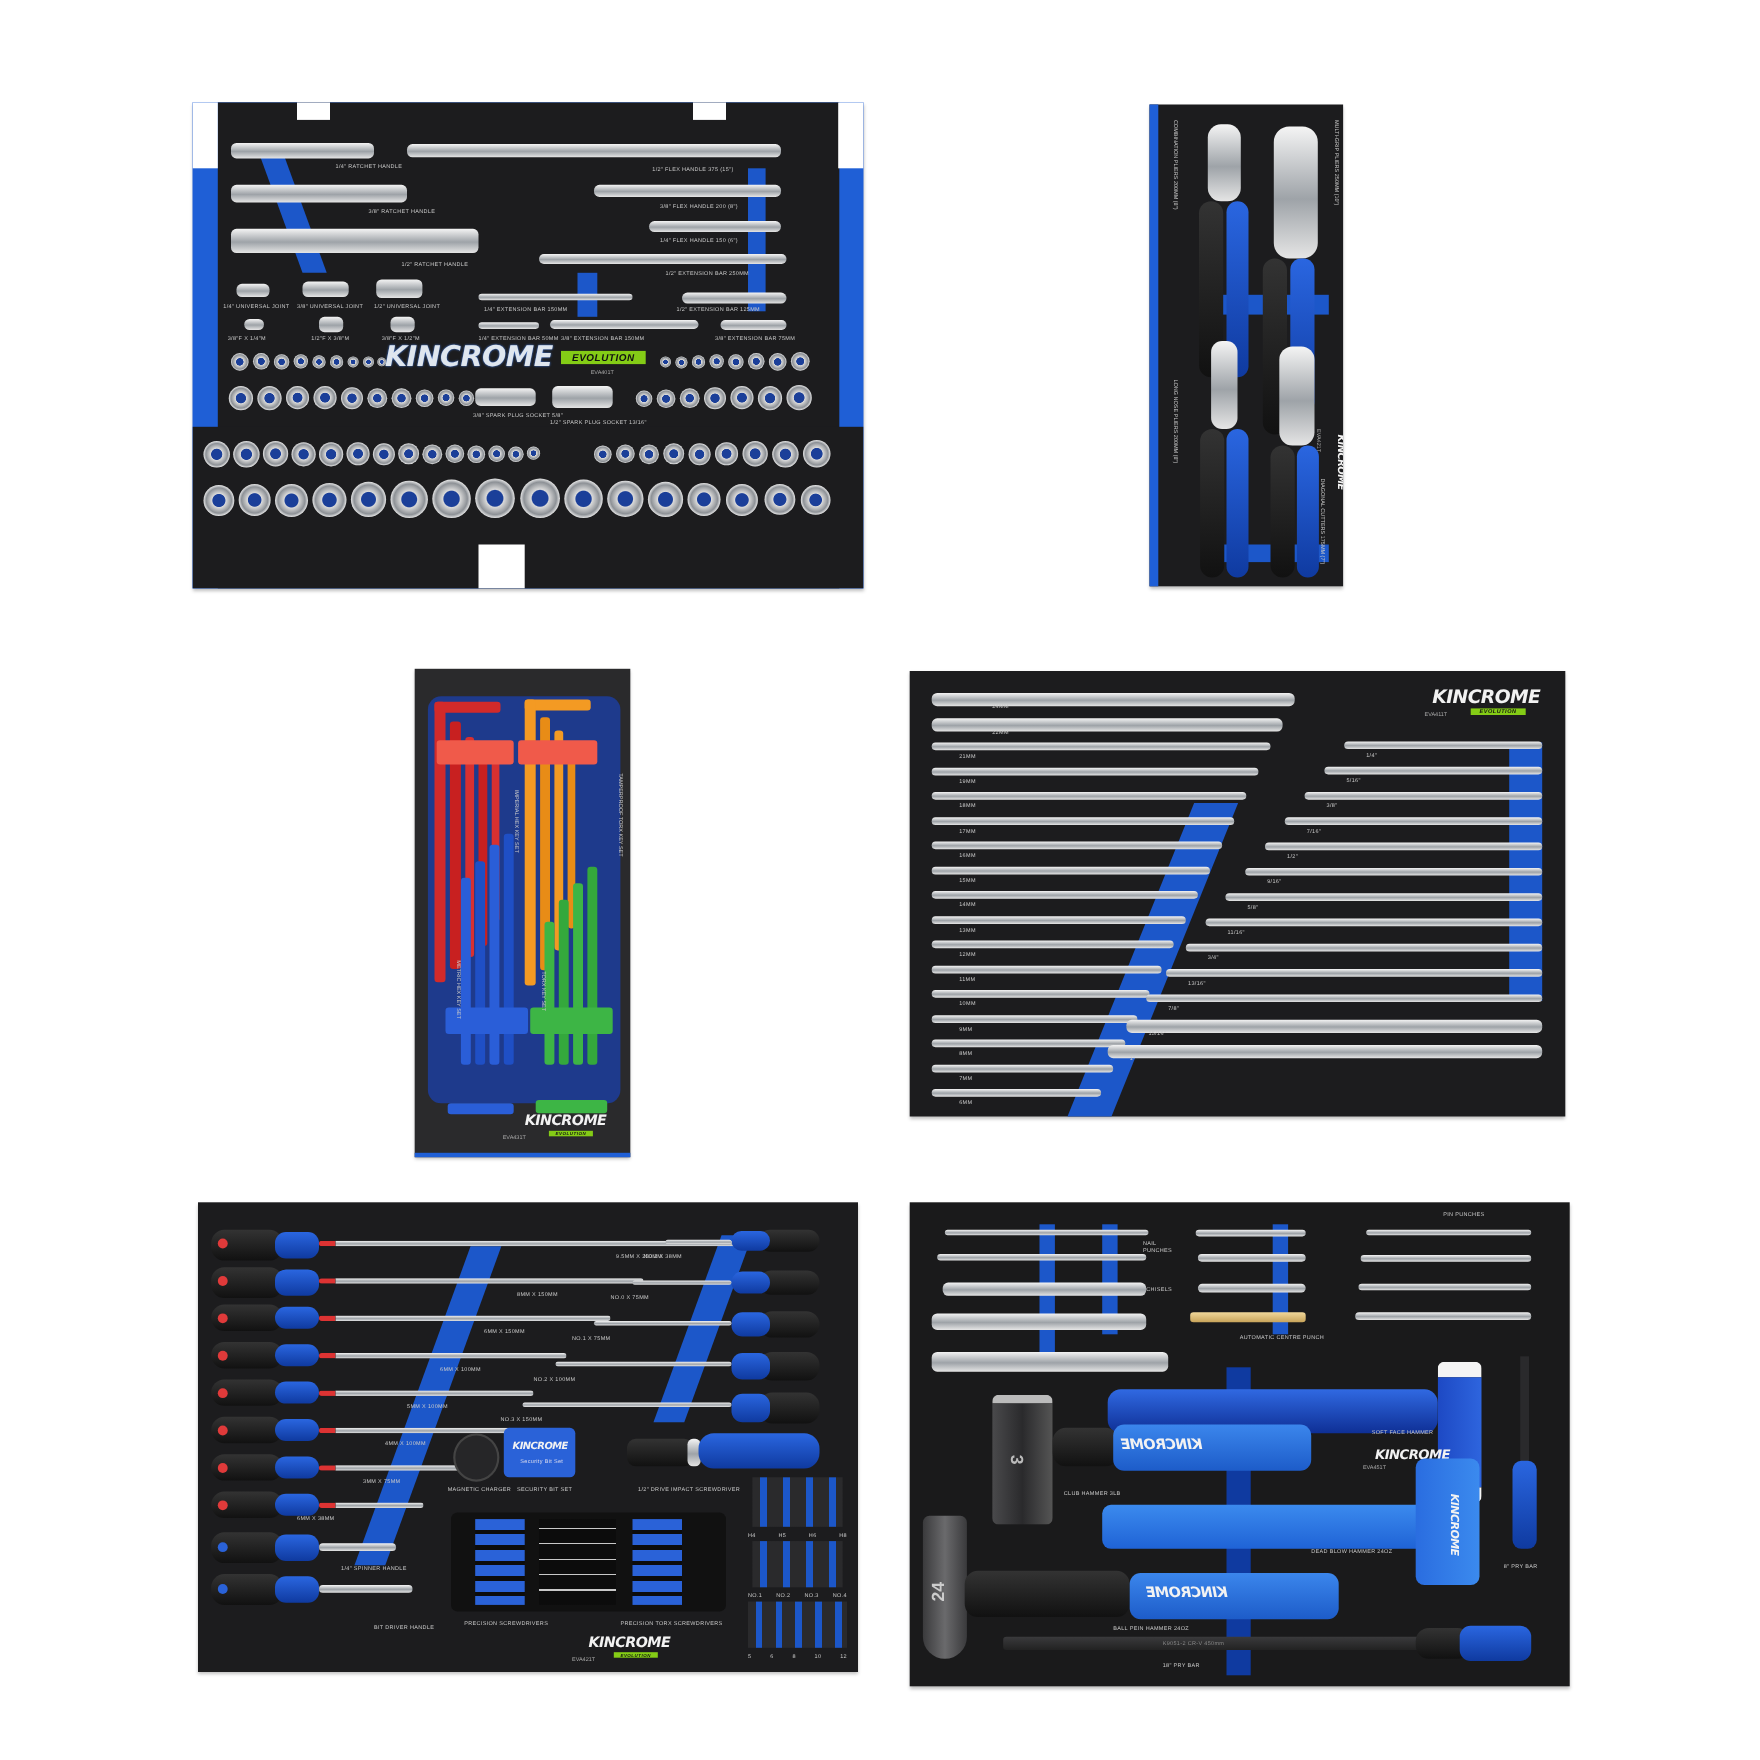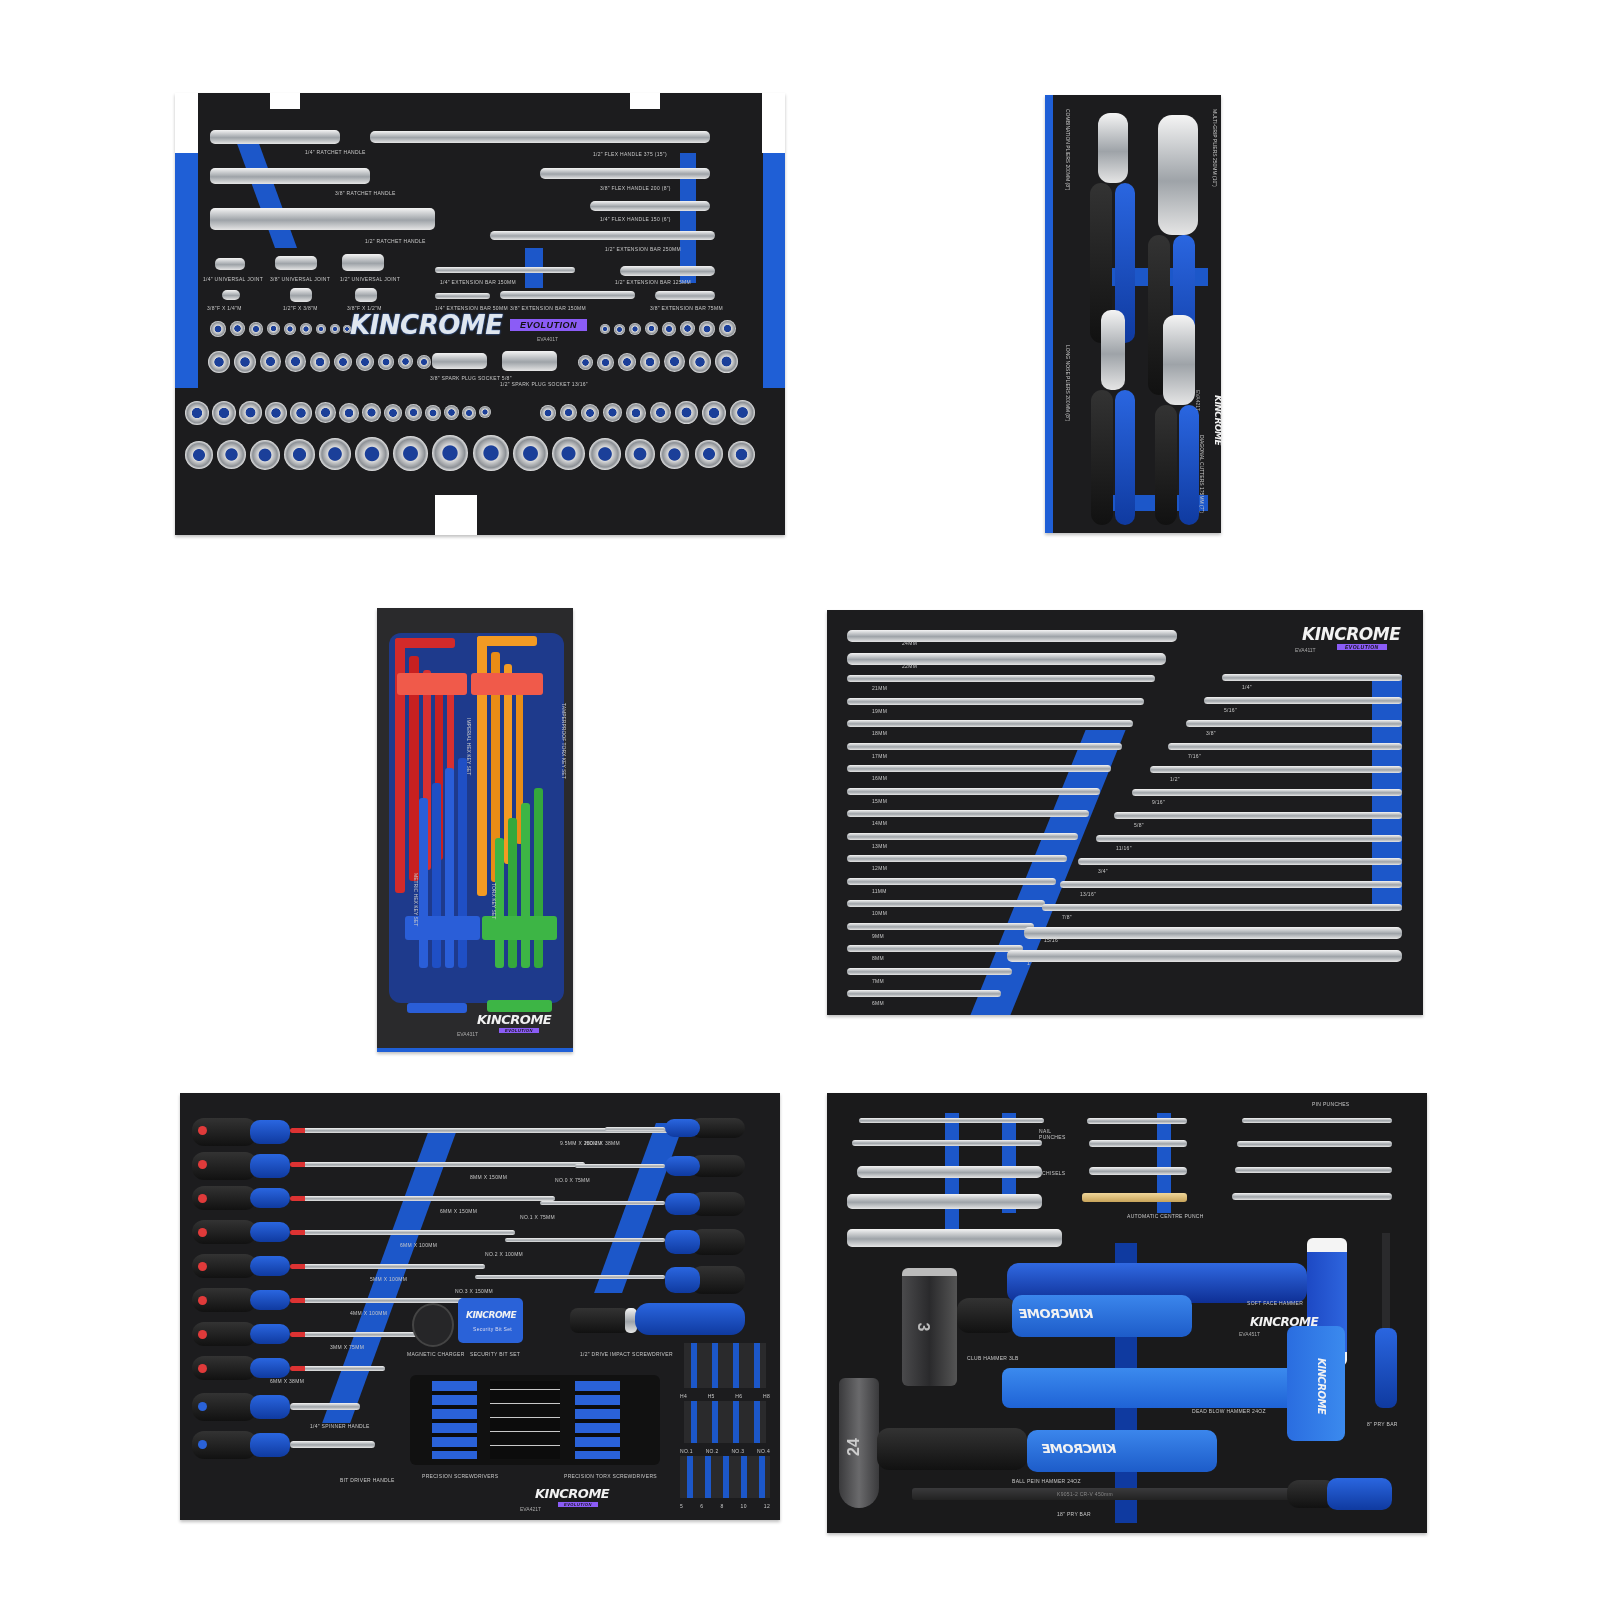--- a/index.html
+++ b/index.html
@@ -3,21 +3,21 @@
   <meta charset="utf-8">
   <style>
     html, body { margin: 0; padding: 0; background: #ffffff; }
     body { width: 1600px; height: 1600px; position: relative; overflow: hidden;
       font-family: "Liberation Sans", sans-serif; }
     .tray { position: absolute; background: #1c1c1e; box-shadow: 0 2px 3px rgba(0,0,0,0.25); overflow: hidden; }
     .blue { position: absolute; background: #1c57c9; }
     .lbl { position: absolute; color: #c9c9c9; font-size: 5px; letter-spacing: 0.3px; white-space: nowrap; text-transform: uppercase; }
     .vlbl { position: absolute; color: #c9c9c9; font-size: 5px; white-space: nowrap; transform: rotate(90deg); transform-origin: left top; text-transform: uppercase; }
     .brand { position: absolute; color: #f2f2f2; font-weight: bold; font-style: italic; font-family: "DejaVu Sans", sans-serif; letter-spacing: -0.5px; }
-    .evo { position: absolute; background: #8b5cf6; color: #111; font-weight: bold; font-style: italic; font-size: 9px; padding: 1px 10px; letter-spacing: 0.5px; }
+    .evo { position: absolute; background: #84cc16; color: #111; font-weight: bold; font-style: italic; font-size: 9px; padding: 1px 10px; letter-spacing: 0.5px; }
     .model { position: absolute; color: #aaa; font-size: 5px; }
     .chrome { position: absolute; background: linear-gradient(#f4f4f4, #9ea3a8 55%, #e5e5e5); border-radius: 5px; }
     .socket { position: absolute; border-radius: 50%; background: radial-gradient(circle, #1b3f99 28%, #d9d9d9 32%, #8d9196 58%, #efefef 72%, #6d7075 100%); }
     .handle-blue { position: absolute; background: linear-gradient(#2a66e0, #0f3aa0); border-radius: 10px; }
     .handle-black { position: absolute; background: linear-gradient(#333, #111); border-radius: 12px; }
     .notch { position: absolute; background: #ffffff; }
     .hexkey { position: absolute; border-radius: 3px; }
   </style>
 </head>
 <body>

